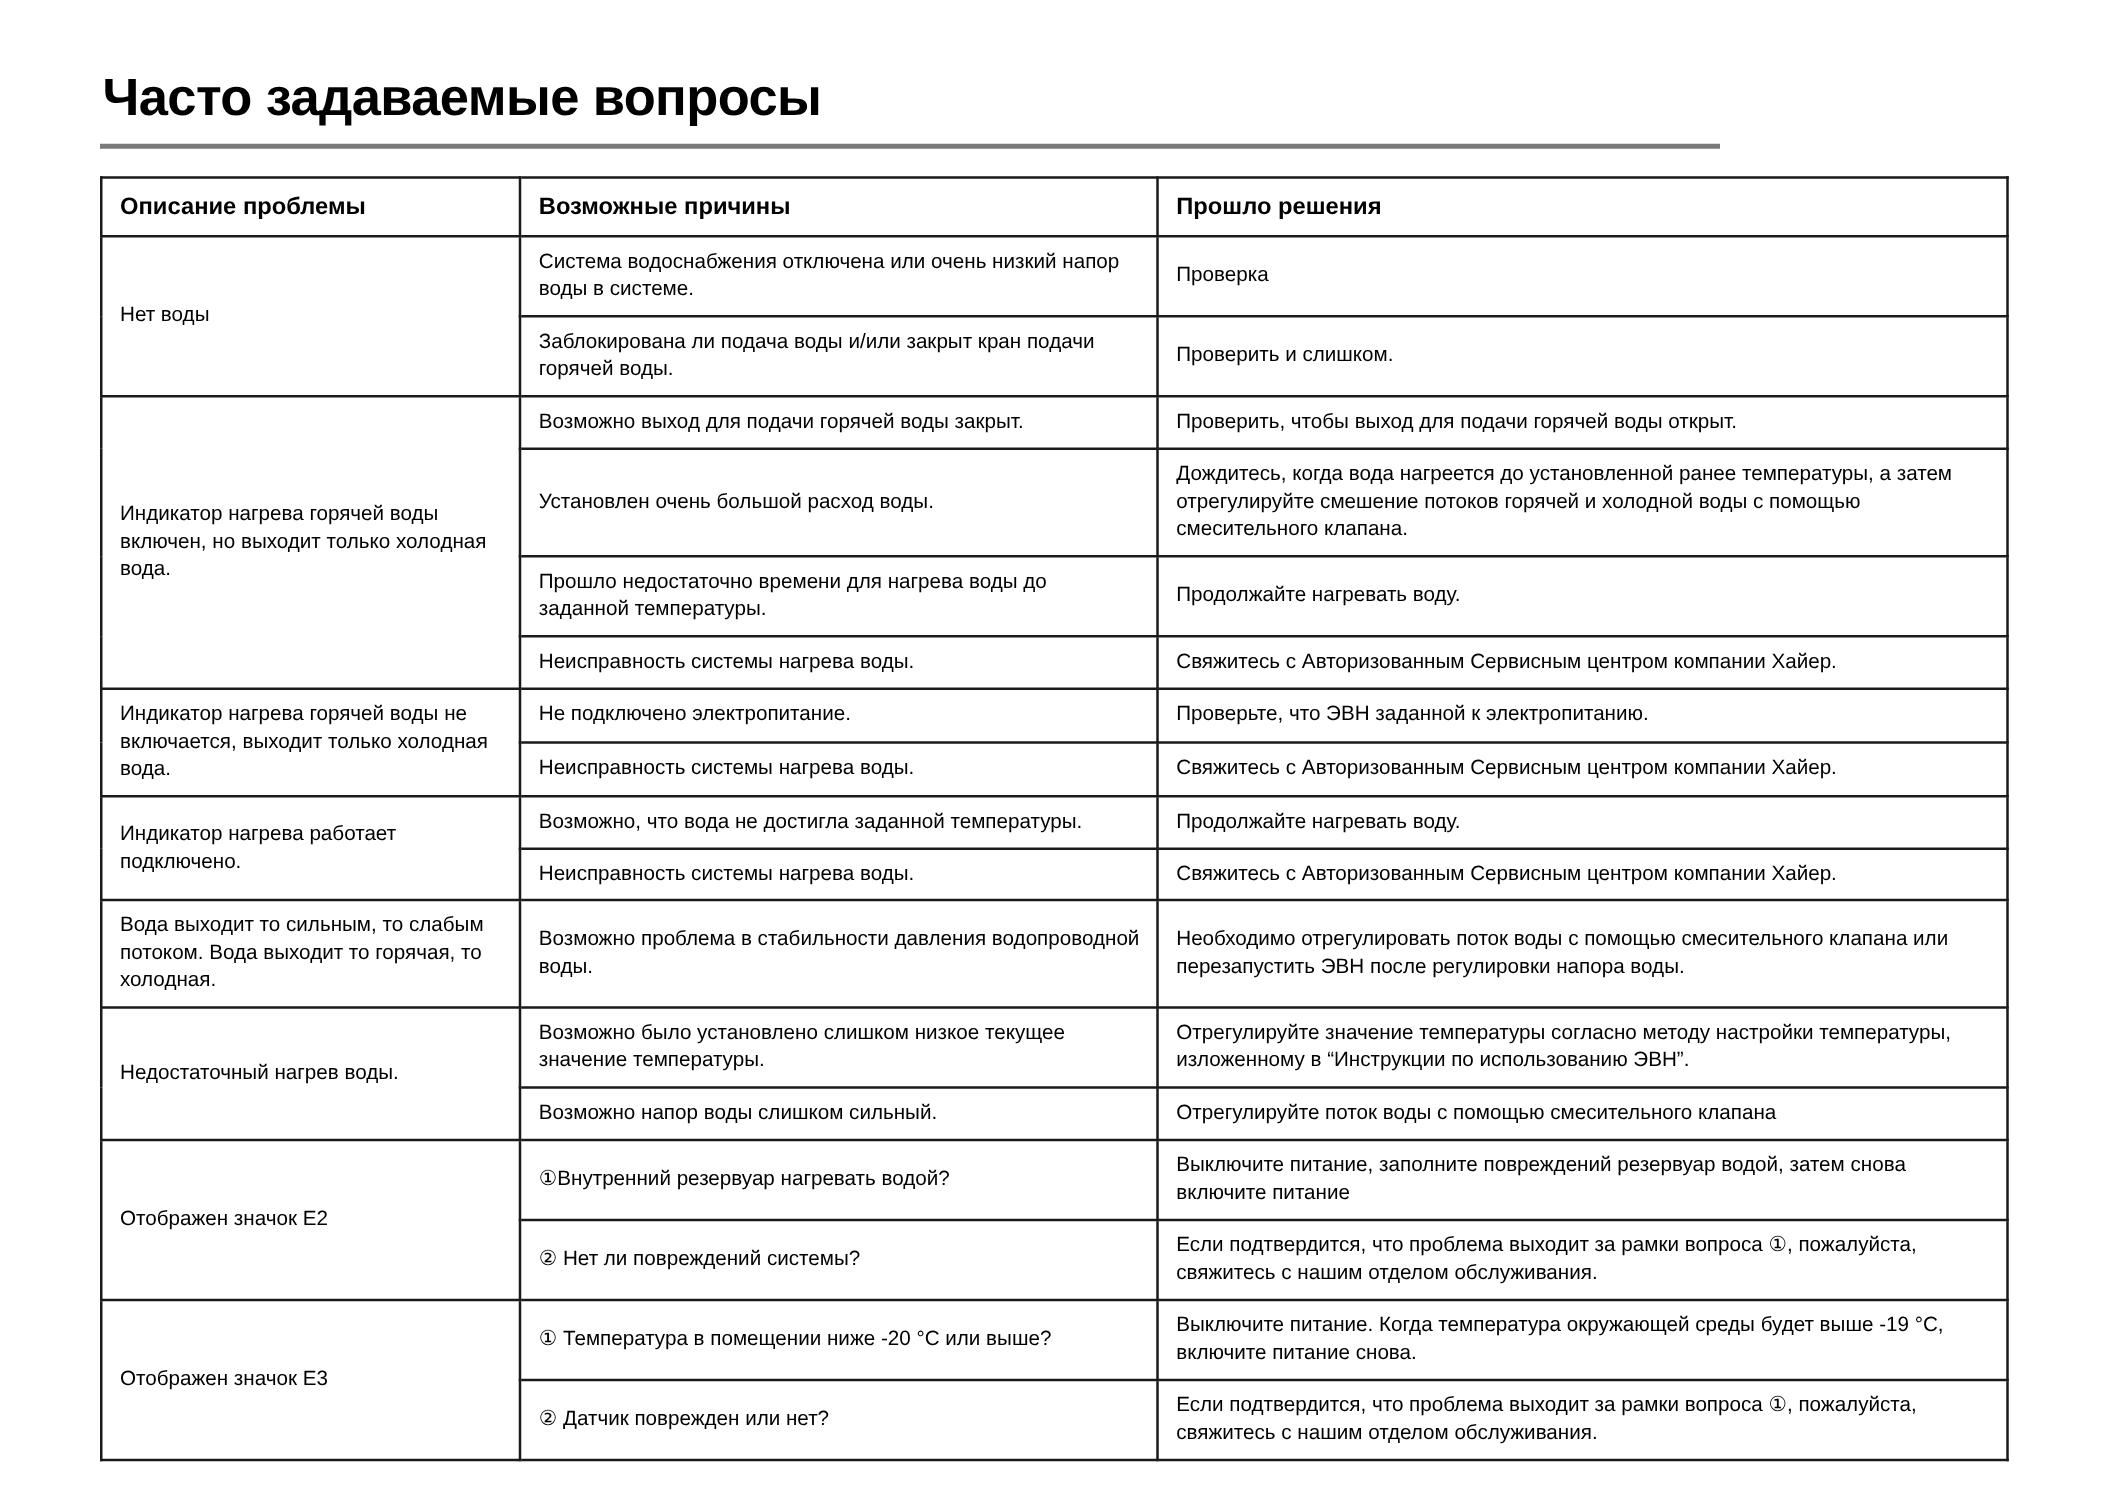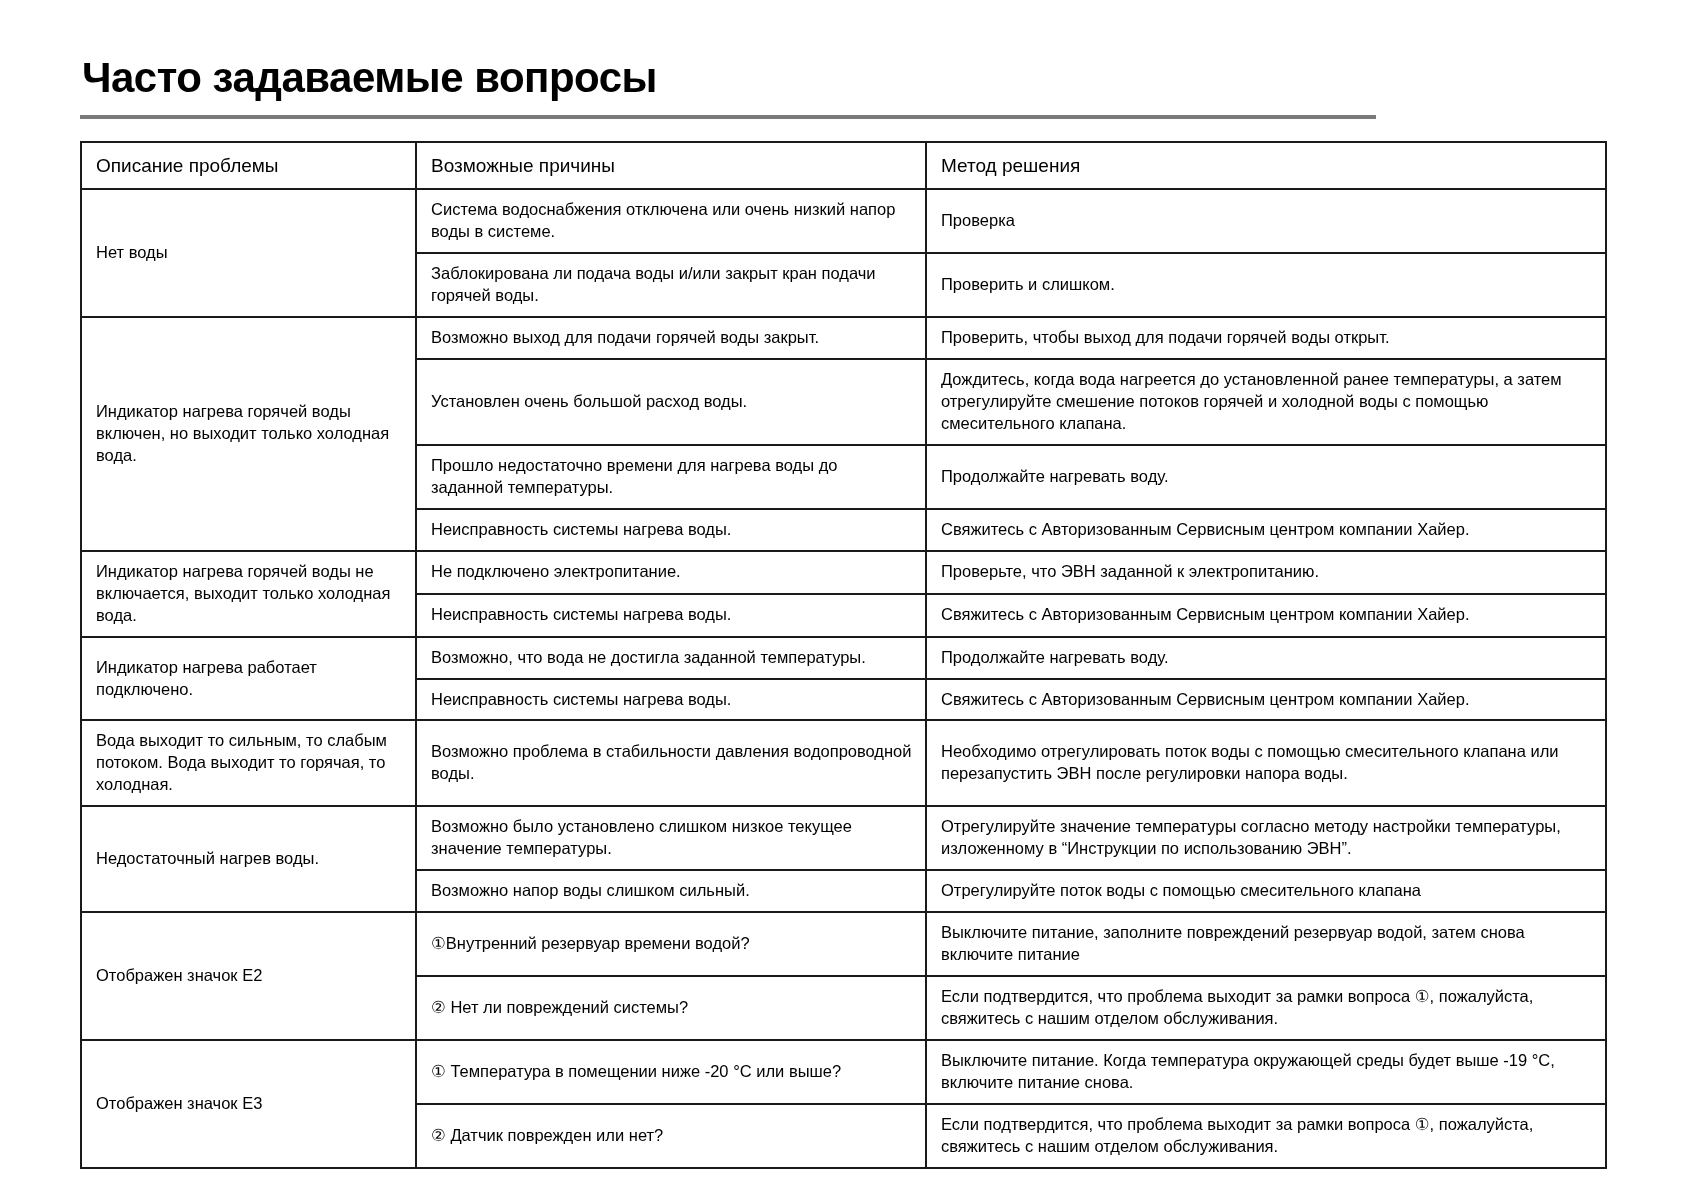--- a/index.html
+++ b/index.html
@@ -44,21 +44,21 @@
 
   table.faq th, table.faq td {
     border: 2px solid #1a1a1a;
     vertical-align: middle;
     padding: 9px 12px 9px 14px;
     font-size: 16.5px;
     line-height: 1.33;
     text-align: left;
   }
   table.faq th {
-    font-weight: normal;
+    font-weight: bold;
     font-size: 19px;
     padding-top: 10px;
     padding-bottom: 10px;
     vertical-align: middle;
   }
   td.cause, td.solution {
     font-size: 16px;
   }
   td.problem {
     font-size: 17.5px;
@@ -79,21 +79,21 @@
   <table class="faq">
     <colgroup>
       <col class="c1">
         <col class="c2">
         <col class="c3">
     </colgroup>
     <thead>
       <tr>
         <th>Описание проблемы</th>
         <th>Возможные причины</th>
-        <th>Метод решения</th>
+        <th>Прошло решения</th>
       </tr>
     </thead>
     <tbody id="faq-body">
         <tr>
           <td class="problem" rowspan="2">Нет воды</td>
           <td class="cause">Система водоснабжения отключена или очень низкий напор воды в системе.</td>
           <td class="solution">Проверка</td>
         </tr>
         <tr>
           <td class="cause">Заблокирована ли подача воды и/или закрыт кран подачи горячей воды.</td>
@@ -143,21 +143,21 @@
           <td class="problem" rowspan="2">Недостаточный нагрев воды.</td>
           <td class="cause">Возможно было установлено слишком низкое текущее значение температуры.</td>
           <td class="solution">Отрегулируйте значение температуры согласно методу настройки температуры, изложенному в “Инструкции по использованию ЭВН”.</td>
         </tr>
         <tr>
           <td class="cause">Возможно напор воды слишком сильный.</td>
           <td class="solution">Отрегулируйте поток воды с помощью смесительного клапана</td>
         </tr>
         <tr>
           <td class="problem center" rowspan="2">Отображен значок E2</td>
-          <td class="cause">①Внутренний резервуар времени водой?</td>
+          <td class="cause">①Внутренний резервуар нагревать водой?</td>
           <td class="solution">Выключите питание, заполните повреждений резервуар водой, затем снова включите питание</td>
         </tr>
         <tr>
           <td class="cause">② Нет ли повреждений системы?</td>
           <td class="solution">Если подтвердится, что проблема выходит за рамки вопроса ①, пожалуйста, свяжитесь с нашим отделом обслуживания.</td>
         </tr>
         <tr>
           <td class="problem center" rowspan="2">Отображен значок E3</td>
           <td class="cause">① Температура в помещении ниже -20 °C или выше?</td>
           <td class="solution">Выключите питание. Когда температура окружающей среды будет выше -19 °C, включите питание снова.</td>

